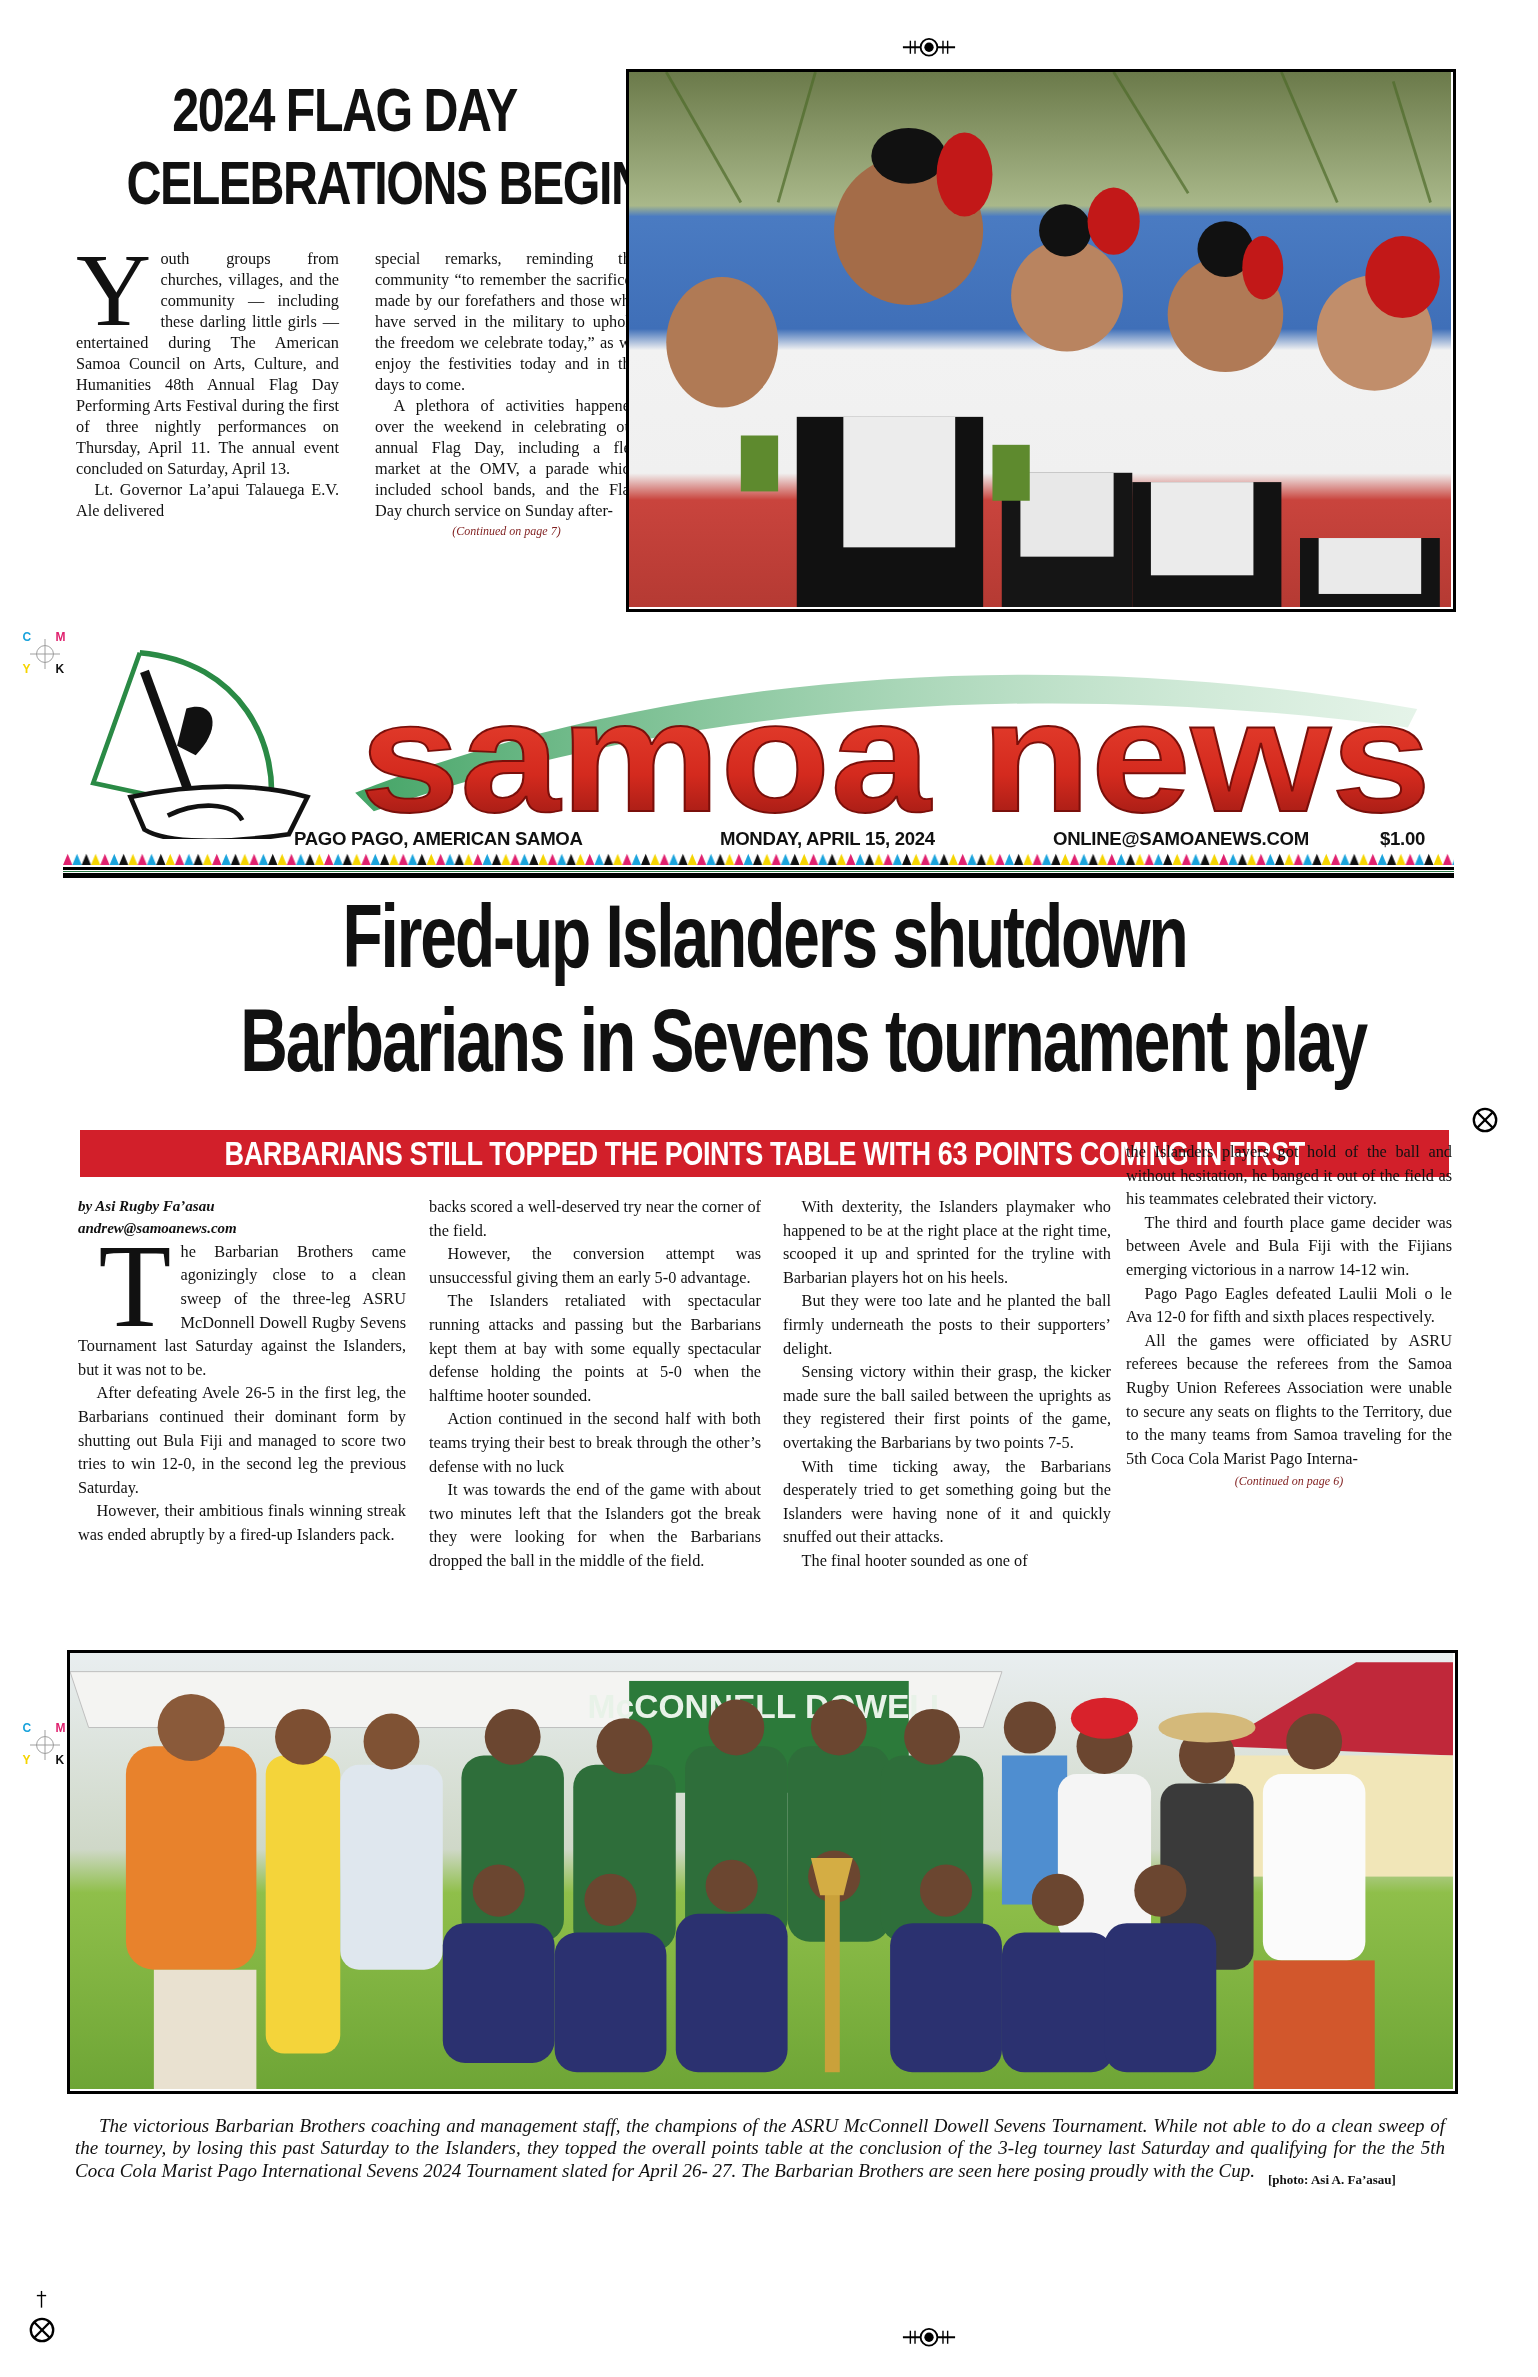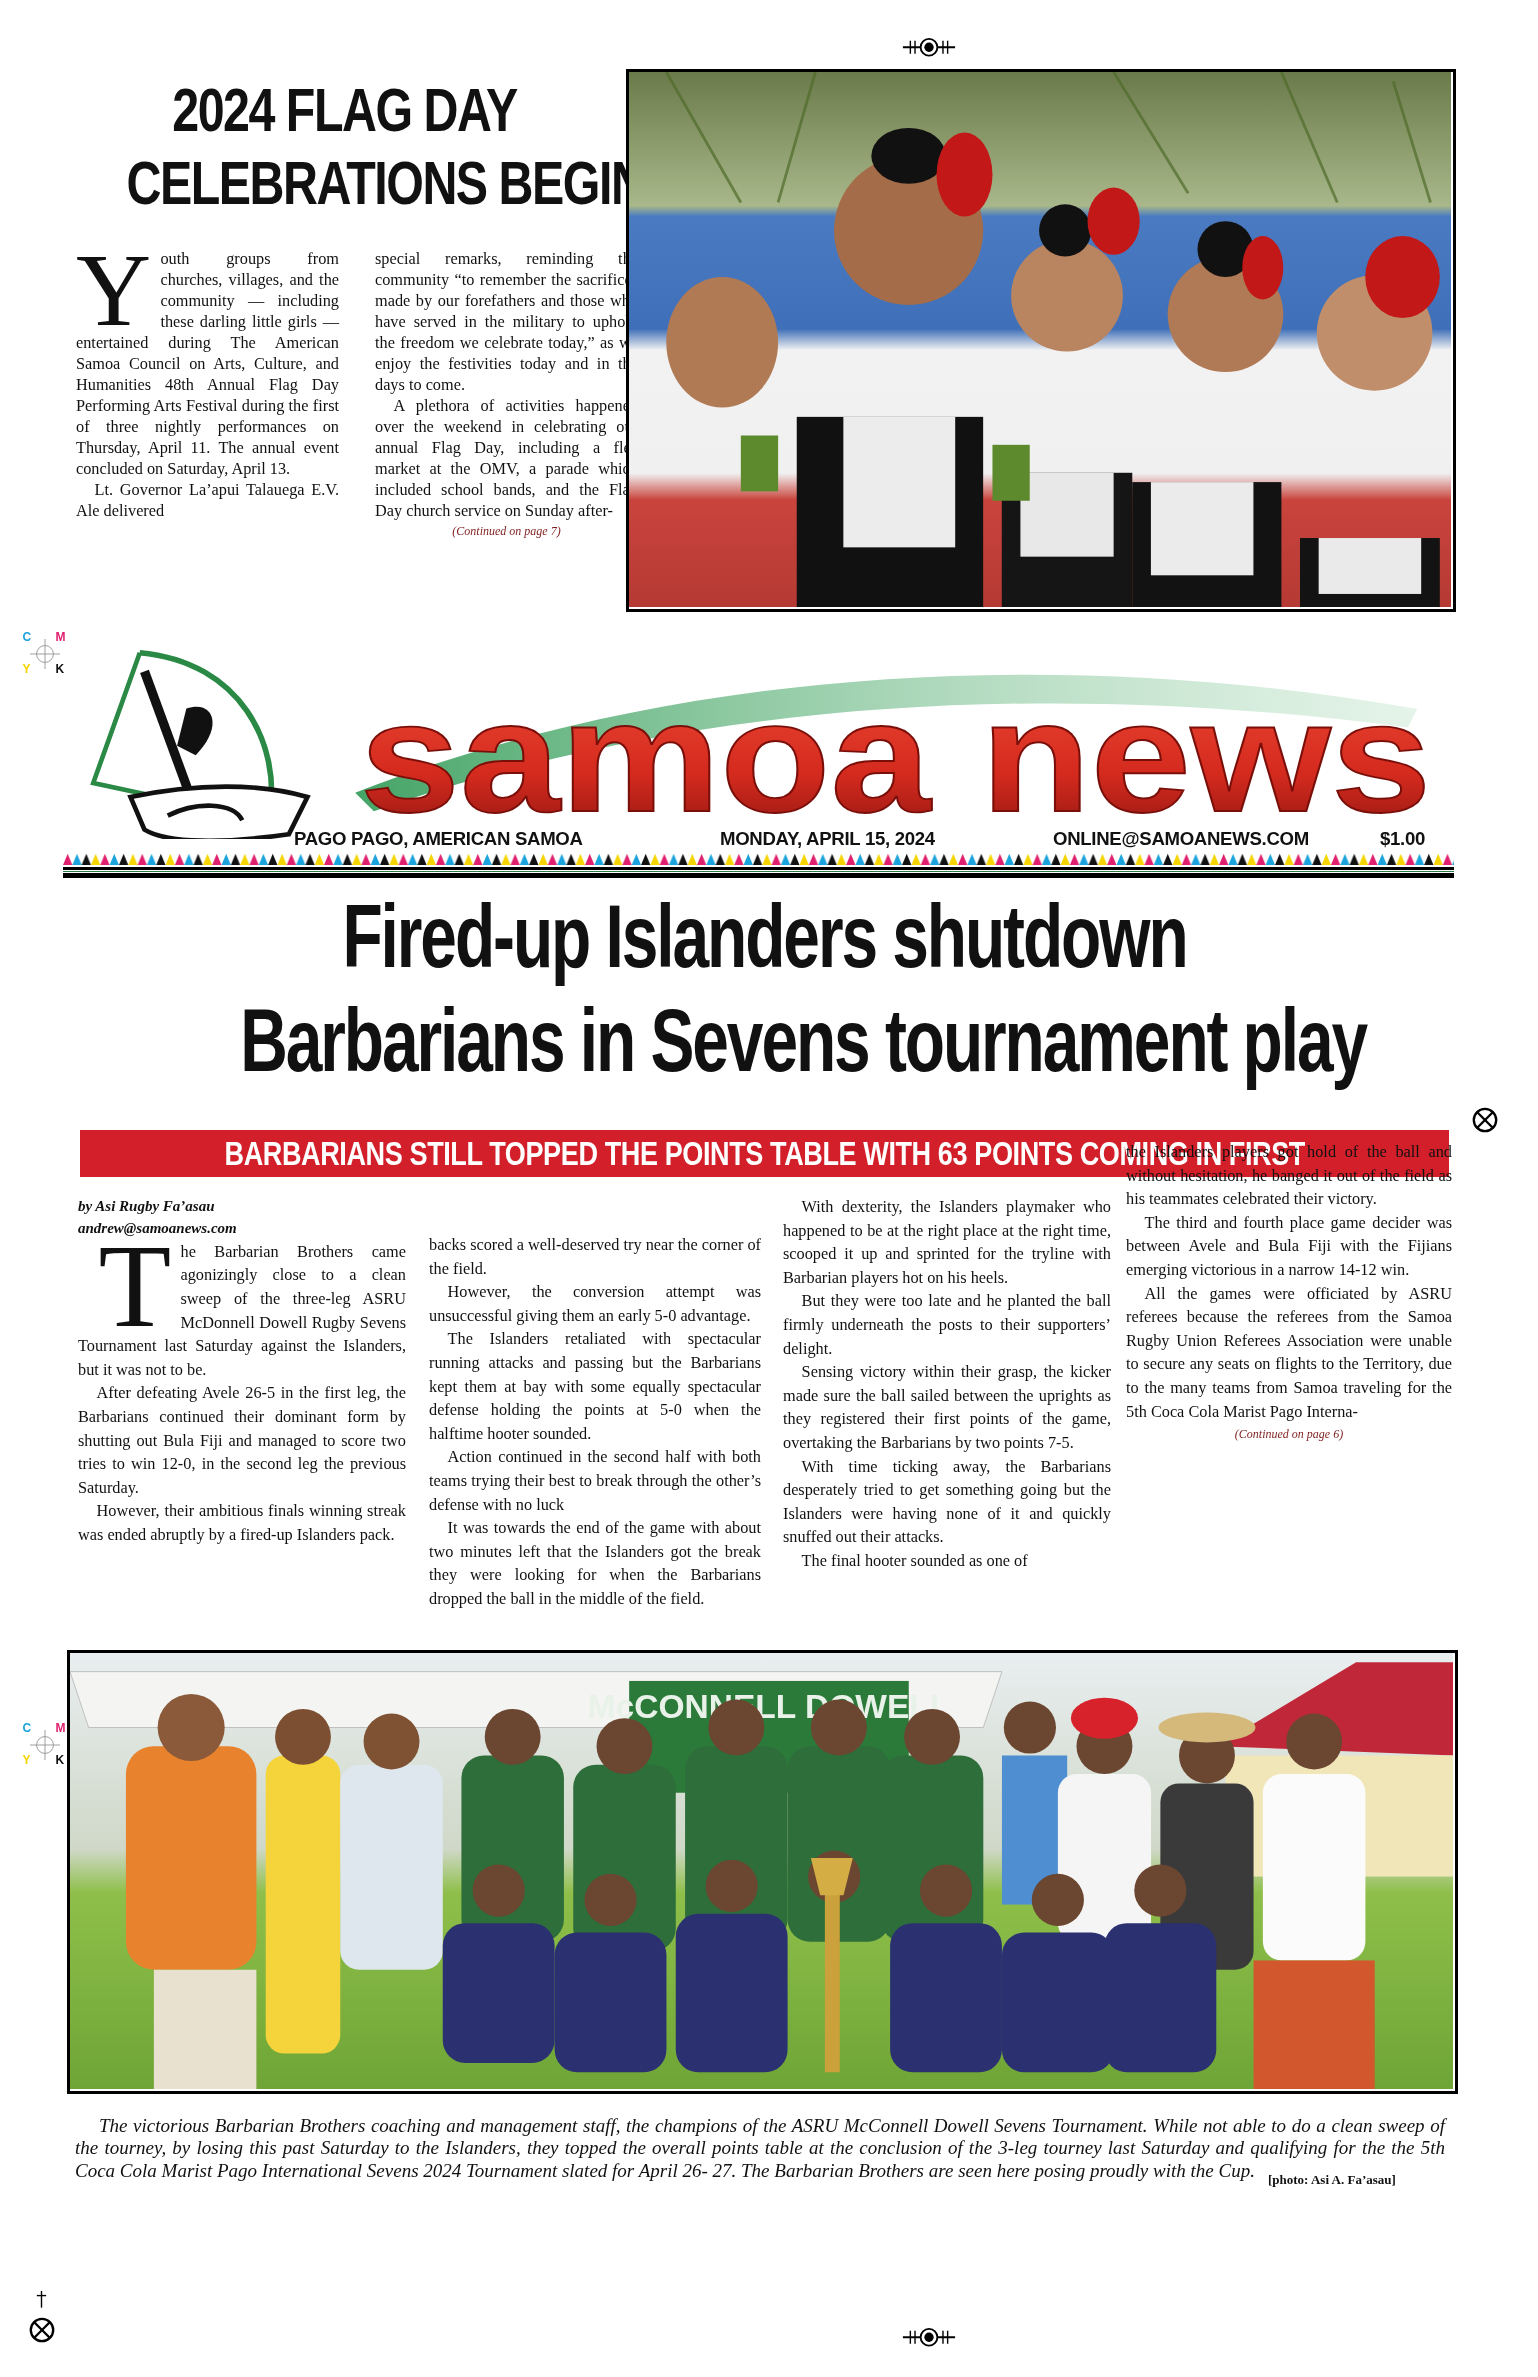--- a/index.html
+++ b/index.html
@@ -225,39 +225,40 @@
 
 <div class="col" style="left:78px; top:1195px; width:328px; font-size:16.3px; line-height:23.6px;">
   <p class="byline">by Asi Rugby Fa’asau</p>
   <p class="byline">andrew@samoanews.com</p>
   <span class="dropcap-t">T</span>
   <p class="first">he Barbarian Brothers came agonizingly close to a clean sweep of the three-leg ASRU McDonnell Dowell Rugby Sevens Tournament last Saturday against the Islanders, but it was not to be.</p>
   <p>After defeating Avele 26-5 in the first leg, the Barbarians continued their dominant form by shutting out Bula Fiji and managed to score two tries to win 12-0, in the second leg the previous Saturday.</p>
   <p>However, their ambitious finals winning streak was ended abruptly by a fired-up Islanders pack.</p>
 </div>
 
-<div class="col" style="left:429px; top:1195px; width:332px; font-size:16.3px; line-height:23.6px;margin-top:38px;">
+<div class="col" style="left:429px; top:1195px; width:332px; font-size:16.3px; line-height:23.6px;">
   <p class="first">backs scored a well-deserved try near the corner of the field.</p>
   <p>However, the conversion attempt was unsuccessful giving them an early 5-0 advantage.</p>
   <p>The Islanders retaliated with spectacular running attacks and passing but the Barbarians kept them at bay with some equally spectacular defense holding the points at 5-0 when the halftime hooter sounded.</p>
   <p>Action continued in the second half with both teams trying their best to break through the other’s defense with no luck</p>
   <p>It was towards the end of the game with about two minutes left that the Islanders got the break they were looking for when the Barbarians dropped the ball in the middle of the field.</p>
 </div>
 
 <div class="col" style="left:783px; top:1195px; width:328px; font-size:16.3px; line-height:23.6px;">
   <p>With dexterity, the Islanders playmaker who happened to be at the right place at the right time, scooped it up and sprinted for the tryline with Barbarian players hot on his heels.</p>
   <p>But they were too late and he planted the ball firmly underneath the posts to their supporters’ delight.</p>
   <p>Sensing victory within their grasp, the kicker made sure the ball sailed between the uprights as they registered their first points of the game, overtaking the Barbarians by two points 7-5.</p>
   <p>With time ticking away, the Barbarians desperately tried to get something going but the Islanders were having none of it and quickly snuffed out their attacks.</p>
   <p>The final hooter sounded as one of</p>
 </div>
 
 <div class="col" style="left:1126px; top:1140px; width:326px; font-size:16.3px; line-height:23.6px;">
   <p class="first">the Islanders players got hold of the ball and without hesitation, he banged it out of the field as his teammates celebrated their victory.</p>
   <p>The third and fourth place game decider was between Avele and Bula Fiji with the Fijians emerging victorious in a narrow 14-12 win.</p>
+  <p>Pago Pago Eagles defeated Laulii Moli o le Ava 12-0 for fifth and sixth places respectively.</p>
   <p>All the games were officiated by ASRU referees because the referees from the Samoa Rugby Union Referees Association were unable to secure any seats on flights to the Territory, due to the many teams from Samoa traveling for the 5th Coca Cola Marist Pago Interna-</p>
   <div class="cont">(Continued on page 6)</div>
 </div>
 
 <div class="abs photo-bottom">
   <svg width="1383" height="436" viewBox="0 0 1484 468" preserveAspectRatio="none">
     <defs>
       <linearGradient id="sky" x1="0" y1="0" x2="0" y2="1">
         <stop offset="0" stop-color="#e9eef0"></stop>
         <stop offset="0.45" stop-color="#cfd8c8"></stop>

